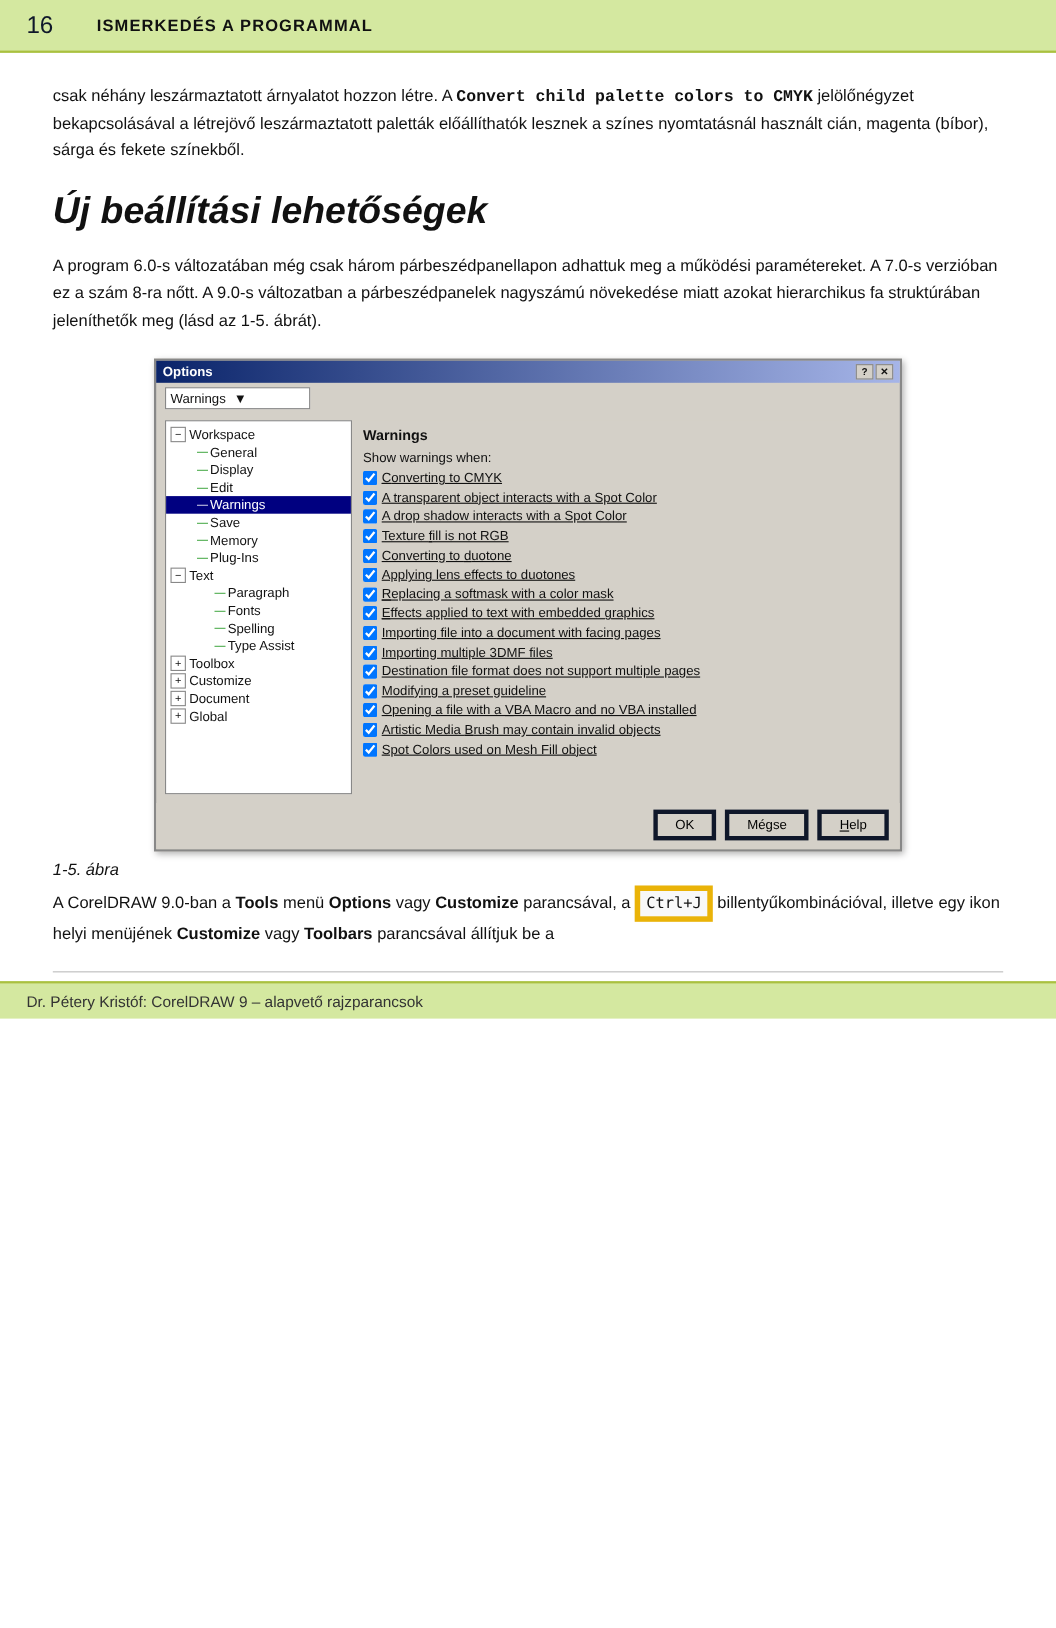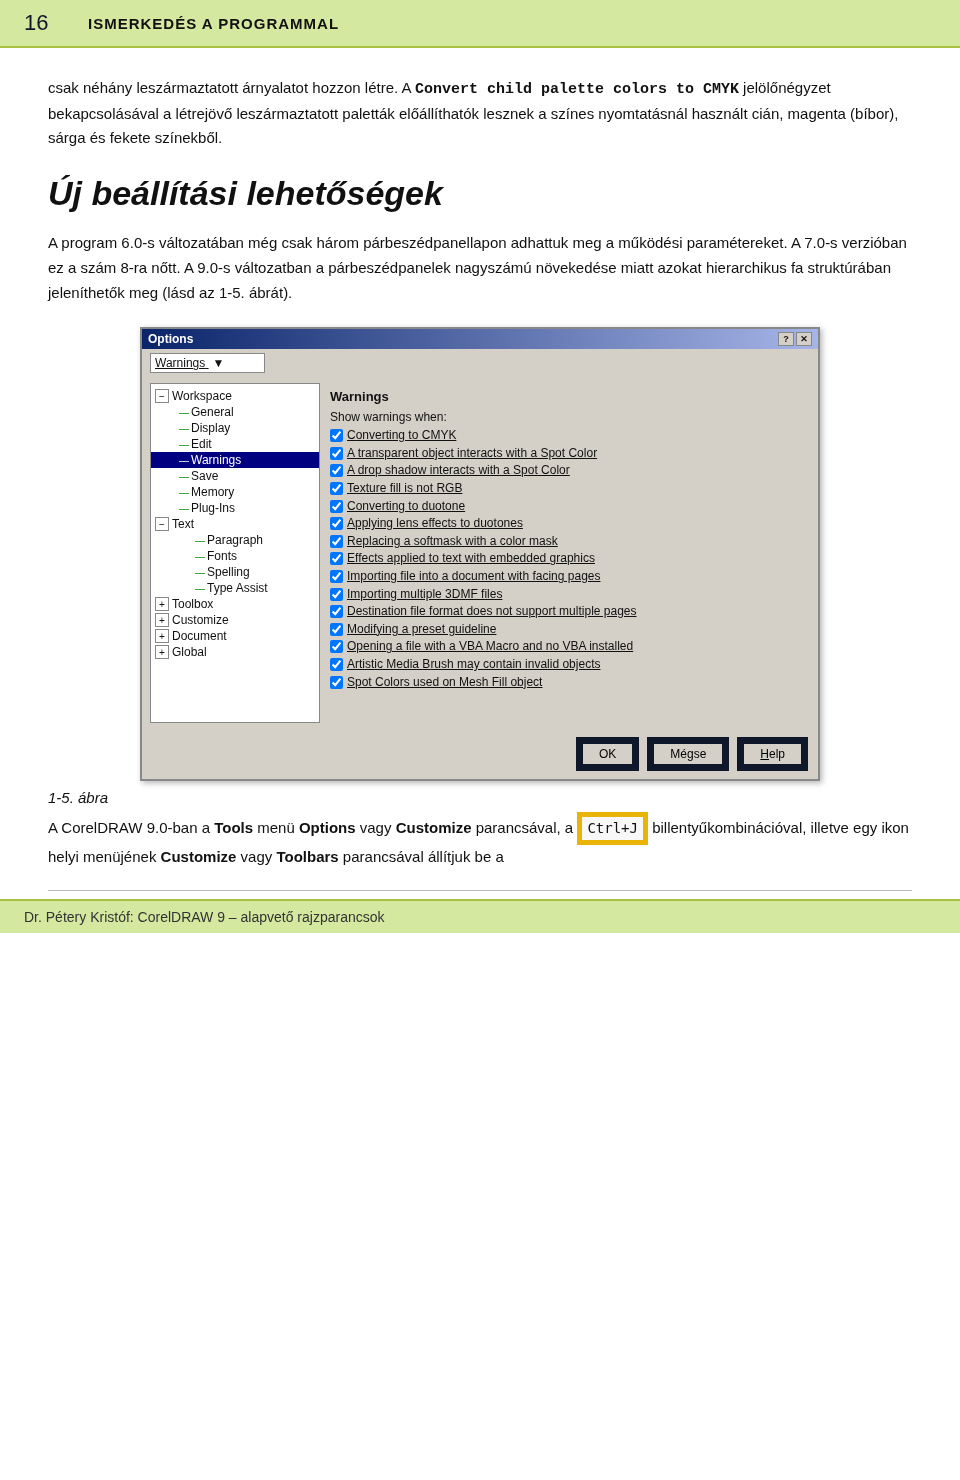--- a/index.html
+++ b/index.html
@@ -116,23 +116,22 @@
       padding: 4px 8px 2px 8px;
       display: flex;
       align-items: center;
       gap: 8px;
     }
     .dialog-dropdown {
       background: #fff;
       border: 1px solid #888;
       padding: 2px 16px 2px 4px;
       font-size: 12px;
-      width: 115px;
+      width: 132px;
       position: relative;
-      text-decoration: underline;
     }
     .dialog-dropdown-arrow {
       display: inline-block;
       margin-left: 4px;
     }
 
     
     .tree-panel {
       width: 170px;
       background: #fff;
@@ -223,21 +222,21 @@
     
     .dialog-footer {
       display: flex;
       justify-content: flex-end;
       gap: 8px;
       padding: 6px 10px 8px 10px;
       background: #d4d0c8;
     }
     .dialog-btn {
       background: #d4d0c8;
-      border: 7px solid #0f172a;
+      border: 4px solid #0f172a;
       padding: 3px 16px;
       font-size: 12px;
       cursor: pointer;
       min-width: 52px;
       text-align: right;
     }
 
     
     .caption {
       text-align: left;

